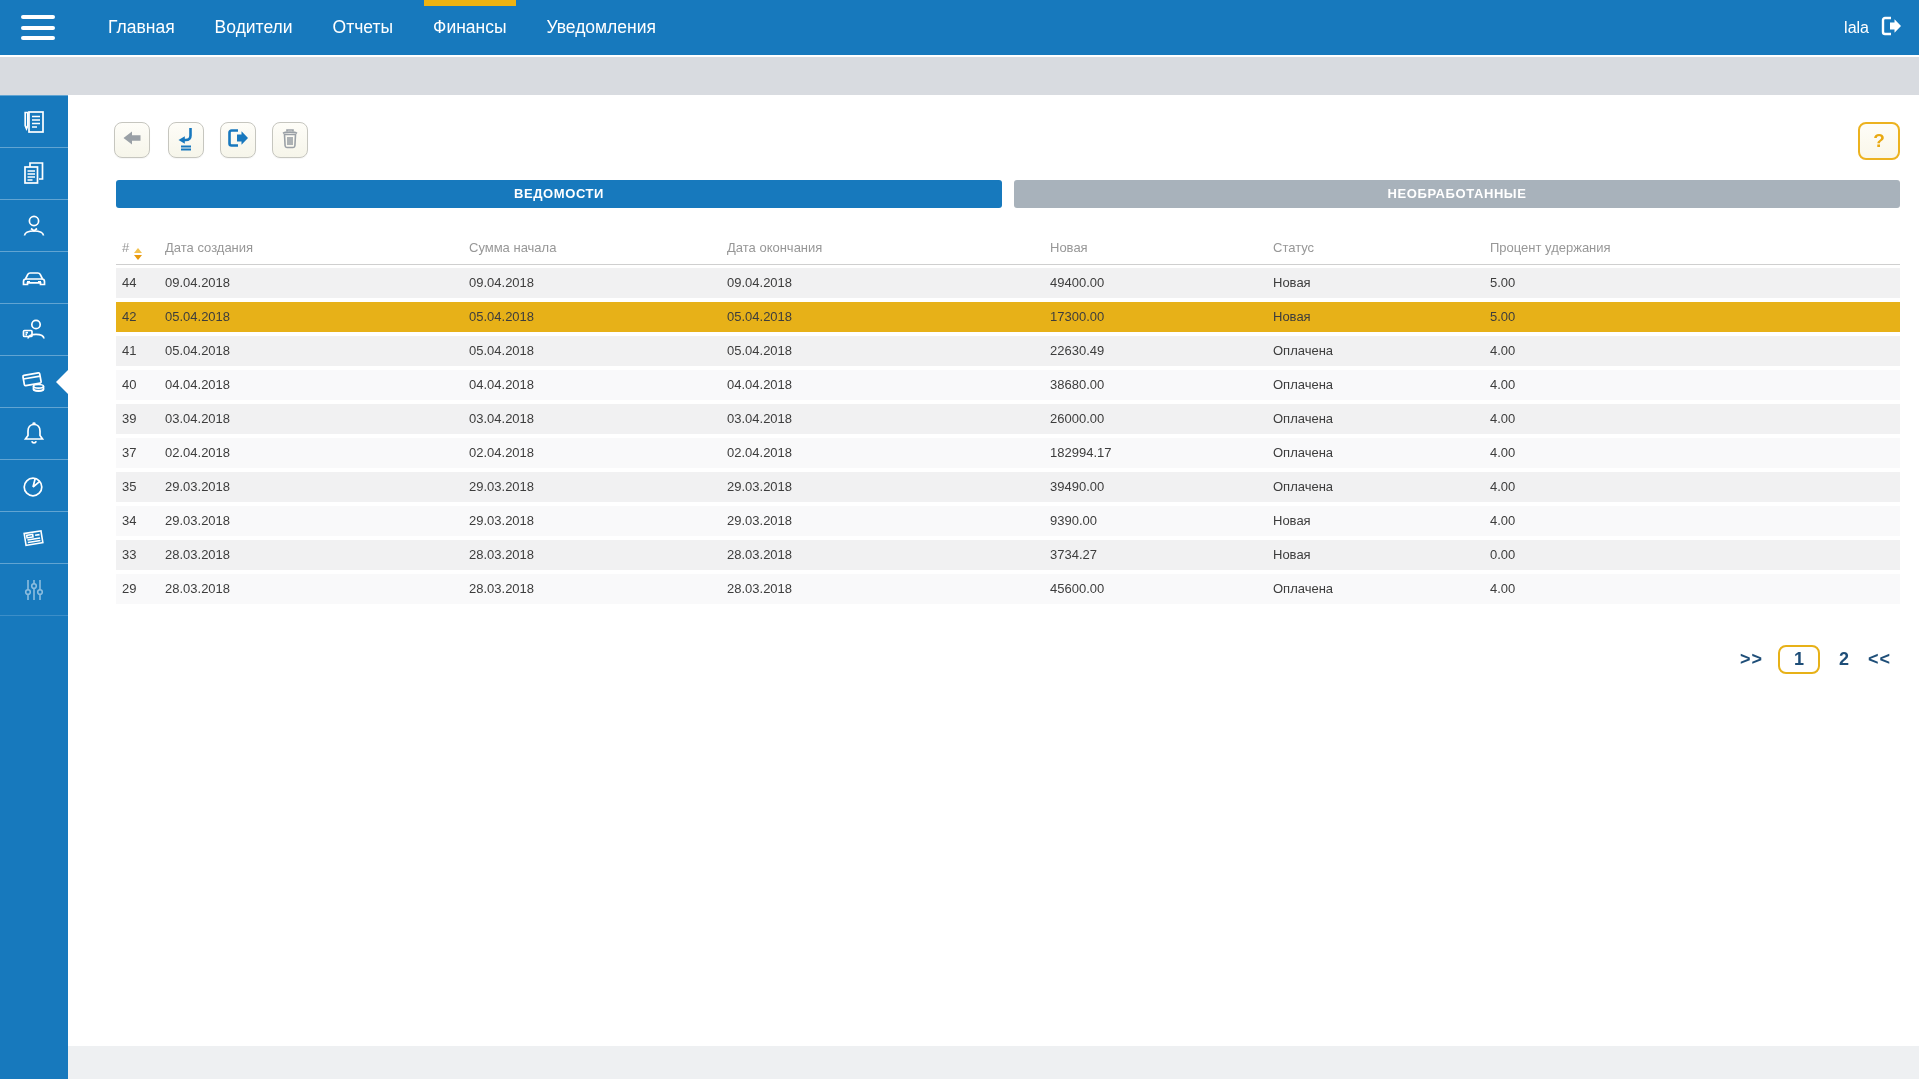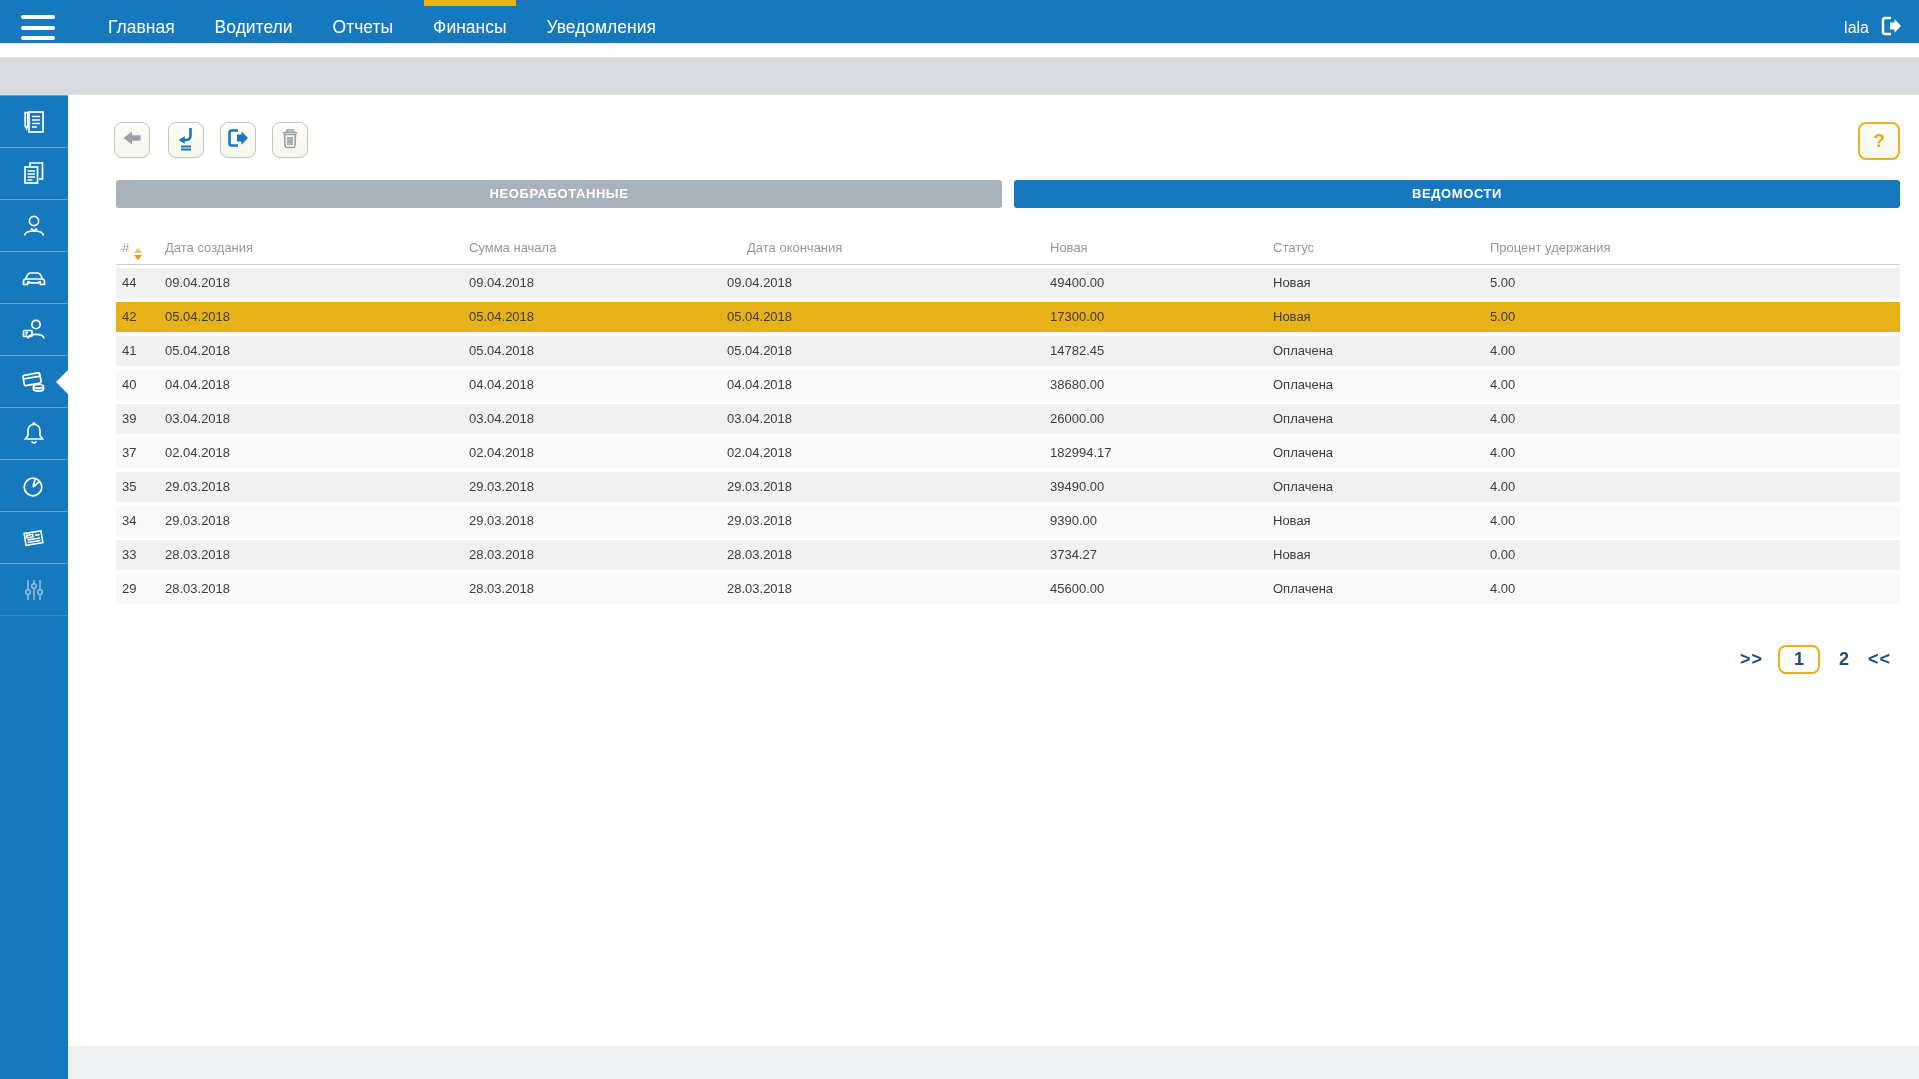--- a/index.html
+++ b/index.html
@@ -1,20 +1,20 @@
 <!DOCTYPE html>
 <html><head>
 <meta charset="utf-8">
 <style>
   html,body{margin:0;padding:0;}
   body{width:1919px;height:1079px;position:relative;overflow:hidden;background:#fff;
        font-family:"Liberation Sans",sans-serif;-webkit-font-smoothing:antialiased;}
 
   
-  .topbar{position:absolute;top:0;left:0;width:1919px;height:43px;background:#1779bd;z-index:5;}
+  .topbar{position:absolute;top:0;left:0;width:1919px;height:55px;background:#1779bd;z-index:5;}
   .hamburger{position:absolute;left:21px;top:15px;width:34px;height:25px;display:flex;
              flex-direction:column;justify-content:space-between;cursor:pointer;}
   .hamburger i{display:block;height:4px;border-radius:2px;background:#fff;}
   .topnav{position:absolute;left:108px;top:0;height:55px;display:flex;gap:40px;}
   .nav-item{color:#fff;font-size:17.5px;line-height:55px;position:relative;cursor:pointer;white-space:nowrap;}
   .nav-item.active{color:#ffffff;}
   .nav-item.active::before{content:"";position:absolute;top:0;left:-9px;right:-9px;height:6px;background:#eeb211;}
   .balances{position:absolute;left:1096px;top:0;height:55px;display:flex;gap:32px;align-items:center;}
   .balance{color:#dcebf7;font-size:17px;white-space:nowrap;}
   .balance b{color:#fff;font-weight:700;}
@@ -237,32 +237,32 @@
           <path d="M5.5 7.5h11l-.6 11.3a1.8 1.8 0 0 1-1.8 1.7H7.9a1.8 1.8 0 0 1-1.8-1.7z"></path>
           <path d="M9 10v8M11 10v8M13 10v8"></path>
         </svg>
     </span>
   </div>
   <div class="help-btn">
       <span>?</span>
     </div>
 
   <div class="tabs">
+      <div class="tab active">ВЕДОМОСТИ</div>
       <div class="tab">НЕОБРАБОТАННЫЕ</div>
-      <div class="tab active">ВЕДОМОСТИ</div>
     </div>
 
   <div class="thead">
       <span class="thc" style="left: 6px;"><span>#</span><span class="sorts">
           <i class="s-up"></i>
           <i class="s-down"></i>
         </span></span>
       <span class="thc" style="left: 49px;">Дата создания</span>
       <span class="thc" style="left: 353px;">Сумма начала</span>
-      <span class="thc" style="left: 611px; margin-left: 20px;">Дата окончания</span>
+      <span class="thc" style="left: 611px;">Дата окончания</span>
       <span class="thc" style="left: 934px;">Новая</span>
       <span class="thc" style="left: 1157px;">Статус</span>
       <span class="thc" style="left: 1374px;">Процент удержания</span>
     </div>
   <div class="tbody">
       <div class="trow">
         <span class="tc" style="left: 6px;">44</span>
         <span class="tc" style="left: 49px;">09.04.2018</span>
         <span class="tc" style="left: 353px;">09.04.2018</span>
         <span class="tc" style="left: 611px;">09.04.2018</span>
@@ -277,21 +277,21 @@
         <span class="tc" style="left: 611px;">05.04.2018</span>
         <span class="tc" style="left: 934px; text-align: center;">17300.00</span>
         <span class="tc" style="left: 1157px;">Новая</span>
         <span class="tc" style="left: 1374px;">5.00</span>
       </div>
       <div class="trow">
         <span class="tc" style="left: 6px;">41</span>
         <span class="tc" style="left: 49px;">05.04.2018</span>
         <span class="tc" style="left: 353px;">05.04.2018</span>
         <span class="tc" style="left: 611px;">05.04.2018</span>
-        <span class="tc" style="left: 934px;">14782.45</span>
+        <span class="tc" style="left: 934px;">22630.49</span>
         <span class="tc" style="left: 1157px;">Оплачена</span>
         <span class="tc" style="left: 1374px;">4.00</span>
       </div>
       <div class="trow alt">
         <span class="tc" style="left: 6px;">40</span>
         <span class="tc" style="left: 49px;">04.04.2018</span>
         <span class="tc" style="left: 353px;">04.04.2018</span>
         <span class="tc" style="left: 611px;">04.04.2018</span>
         <span class="tc" style="left: 934px;">38680.00</span>
         <span class="tc" style="left: 1157px;">Оплачена</span>

